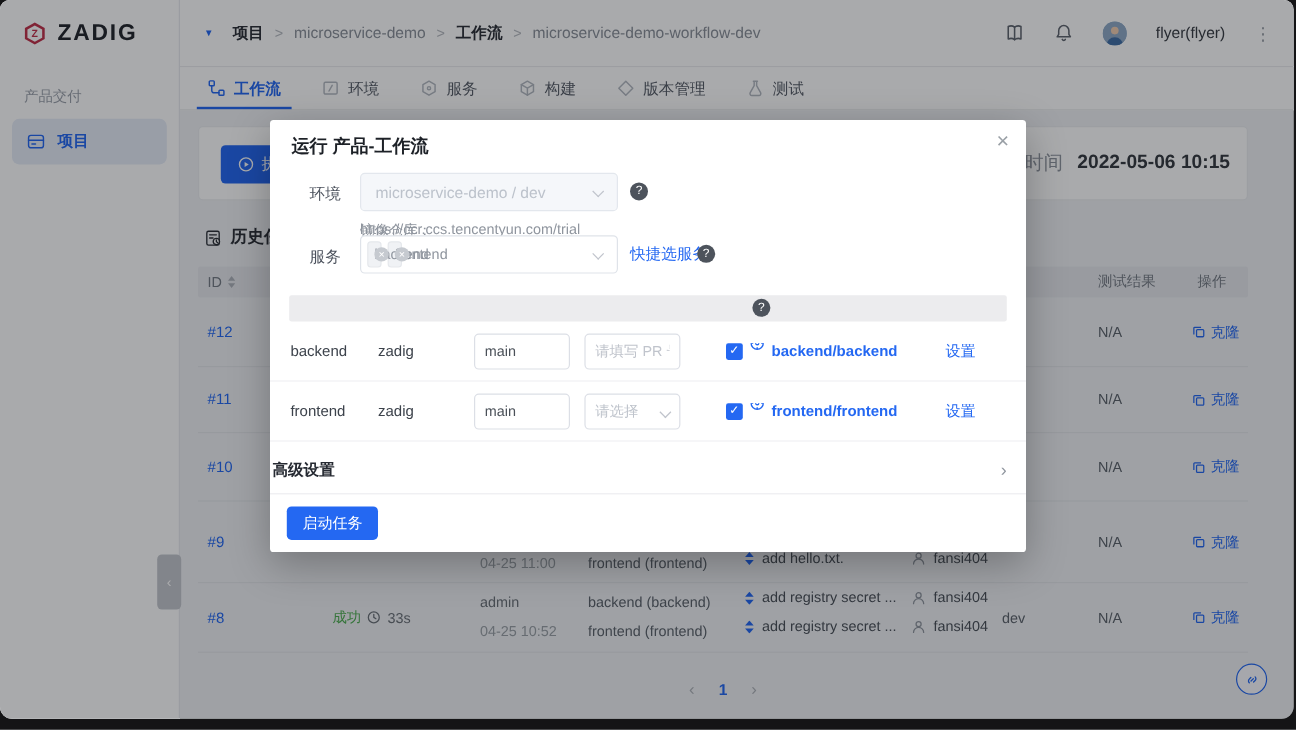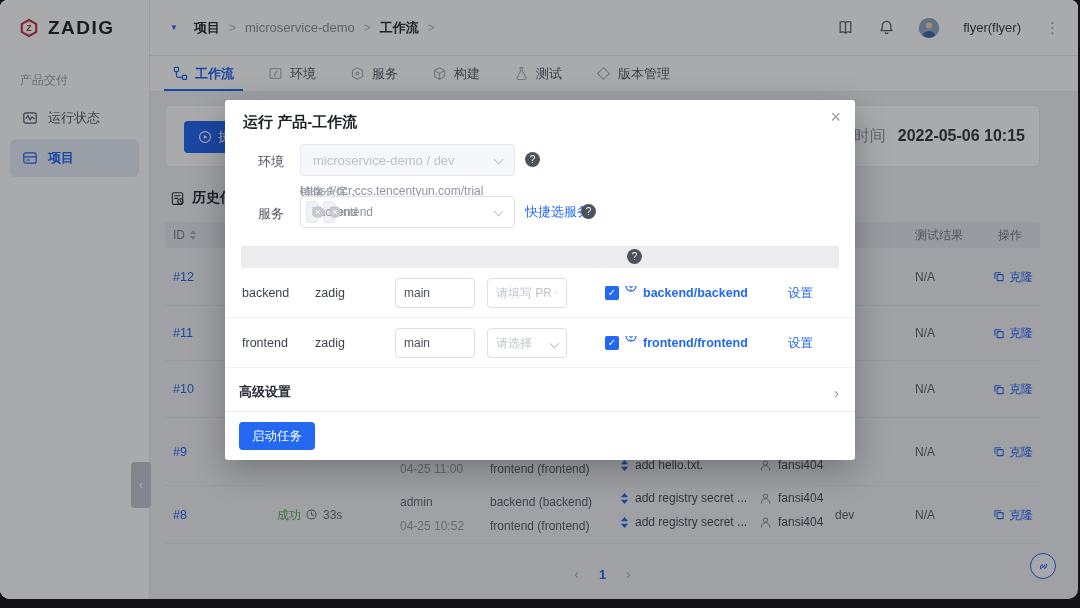--- a/index.html
+++ b/index.html
@@ -98,65 +98,59 @@
   .mc-input { left: 170px; width: 80px; height: 30px; border: 1px solid #dcdfe6; border-radius: 4px; font-size: 12px; color: #4a5058; padding: 0 8px; outline: none; font-family: inherit; }
   .mc-input::placeholder { color: #c0c4cc; }
   .mc-pr { left: 262px; }
   .mc-sel { left: 262px; width: 80px; height: 30px; border: 1px solid #dcdfe6; border-radius: 4px; }
   .mc-sel .sel-text { left: 8px; top: 50%; transform: translateY(-50%); font-size: 12px; color: #bfc4cc; white-space: nowrap; }
   .mc-check { left: 380px; width: 14px; height: 14px; background: #2468f2; border-radius: 2px; color: #fff; font-size: 10px; display: flex; align-items: center; justify-content: center; cursor: pointer; }
   .mc-build { left: 399px; }
   .mc-image { left: 418px; font-size: 12.5px; font-weight: 600; color: #2468f2; white-space: nowrap; cursor: pointer; }
   .mc-settings { left: 563px; font-size: 12.5px; color: #2468f2; cursor: pointer; }
   .m-advanced { left: 0; top: 272px; width: 100%; height: 40px; border-bottom: 1px solid #ededf0; cursor: pointer; }
-  .m-adv-label { left: 14px; top: 50%; transform: translateY(-50%); font-size: 13px; font-weight: 600; color: #272b33; }
+  .m-adv-label { left: 2px; top: 50%; transform: translateY(-50%); font-size: 13px; font-weight: 600; color: #272b33; }
   .m-adv-chev { right: 16px; top: 50%; transform: translateY(-50%); font-size: 15px; color: #8f959e; }
   .m-submit { left: 14px; top: 322px; height: 28px; padding: 0 13px; background: #2468f2; color: #fff; border: none; border-radius: 4px; font-size: 12.5px; display: flex; align-items: center; cursor: pointer; font-family: Liberation Serif, serif; }
 </style>
 </head>
 <body>
 
 <div id="frame">
 <div id="app">
 
   <div class="sidebar">
     <div class="logo">
       <svg width="22" height="22" viewBox="0 0 24 24">
         <polygon points="12,2 21,7 21,17 12,22 3,17 3,7" fill="#c13049"></polygon>
         <polygon points="12,4.6 18.7,8.3 18.7,15.7 12,19.4 5.3,15.7 5.3,8.3" fill="#ffffff"></polygon>
         <text x="12" y="15.5" font-size="9.5" font-weight="bold" fill="#c13049" text-anchor="middle">Z</text>
       </svg>
       <span class="logo-text">ZADIG</span>
     </div>
     <div class="side-section">产品交付</div>
-    <div class="side-item">
-      <svg width="16" height="16" viewBox="0 0 16 16" fill="none" stroke="currentColor" stroke-width="1.2" stroke-linecap="round" stroke-linejoin="round">
-        <rect x="1.8" y="2.8" width="12.4" height="10.4" rx="2"></rect>
-        <polyline points="4,8.5 6,5.5 8,10 10,7 12.2,8.5"></polyline>
-      </svg>
-      <span>运行状态</span>
-    </div>
     <div class="side-item active">
       <svg width="16" height="16" viewBox="0 0 16 16" fill="none" stroke="currentColor" stroke-width="1.2" stroke-linecap="round" stroke-linejoin="round">
         <rect x="1.8" y="2.8" width="12.4" height="10.4" rx="2"></rect>
         <path d="M1.8 6.8h12.4"></path>
         <path d="M4.6 10h3"></path>
       </svg>
       <span>项目</span>
     </div>
   </div>
 
   <div class="topbar">
     <span class="crumb-caret">▼</span>
     <span class="crumb strong">项目</span>
     <span class="crumb-sep">&gt;</span>
     <span class="crumb">microservice-demo</span>
     <span class="crumb-sep">&gt;</span>
     <span class="crumb strong">工作流</span>
     <span class="crumb-sep">&gt;</span>
+    <span class="crumb">microservice-demo-workflow-dev</span>
     <div class="topbar-right">
       <svg width="17" height="17" viewBox="0 0 16 16" fill="none" stroke="currentColor" stroke-width="1.2" stroke-linecap="round" stroke-linejoin="round">
         <path d="M8 3.4C6.6 2.3 4.4 2.3 3 2.9v9.8c1.4-.6 3.6-.6 5 .5 1.4-1.1 3.6-1.1 5-.5V2.9c-1.4-.6-3.6-.6-5 .5z"></path>
         <path d="M8 3.4v9.8"></path>
       </svg>
       <svg width="17" height="17" viewBox="0 0 16 16" fill="none" stroke="currentColor" stroke-width="1.2" stroke-linecap="round" stroke-linejoin="round">
         <path d="M8 2.2a4 4 0 0 0-4 4.1V9l-1.2 2h10.4L12 9V6.3a4 4 0 0 0-4-4.1z"></path>
         <path d="M6.8 13a1.3 1.3 0 0 0 2.4 0"></path>
       </svg>
       <span class="avatar">
@@ -196,29 +190,29 @@
     </div>
     <div class="tab">
       <svg width="15" height="15" viewBox="0 0 16 16" fill="none" stroke="currentColor" stroke-width="1.3" stroke-linecap="round" stroke-linejoin="round">
         <polygon points="8,1.8 13.4,4.9 13.4,11.1 8,14.2 2.6,11.1 2.6,4.9"></polygon>
         <path d="M2.6 4.9 8 8l5.4-3.1M8 8v6.2"></path>
       </svg>
       <span>构建</span>
     </div>
     <div class="tab">
       <svg width="15" height="15" viewBox="0 0 16 16" fill="none" stroke="currentColor" stroke-width="1.3" stroke-linecap="round" stroke-linejoin="round">
+        <polygon points="8,1.8 14.2,8 8,14.2 1.8,8"></polygon>
+      </svg>
+      <span>版本管理</span>
+    </div>
+    <div class="tab">
+      <svg width="15" height="15" viewBox="0 0 16 16" fill="none" stroke="currentColor" stroke-width="1.3" stroke-linecap="round" stroke-linejoin="round">
         <path d="M6.2 1.8h3.6M6.9 1.8v4L3.4 12a1.6 1.6 0 0 0 1.4 2.4h6.4a1.6 1.6 0 0 0 1.4-2.4L9.1 5.8v-4"></path>
       </svg>
       <span>测试</span>
-    </div>
-    <div class="tab">
-      <svg width="15" height="15" viewBox="0 0 16 16" fill="none" stroke="currentColor" stroke-width="1.3" stroke-linecap="round" stroke-linejoin="round">
-        <polygon points="8,1.8 14.2,8 8,14.2 1.8,8"></polygon>
-      </svg>
-      <span>版本管理</span>
     </div>
   </div>
 
   <div class="content">
     <div class="card">
       <button class="run-btn">
         <svg width="14" height="14" viewBox="0 0 16 16" fill="none" stroke="#ffffff" stroke-width="1.3">
           <circle cx="8" cy="8" r="6.2"></circle>
           <polygon points="6.7,5.6 10.6,8 6.7,10.4" fill="#ffffff" stroke="none"></polygon>
         </svg>

